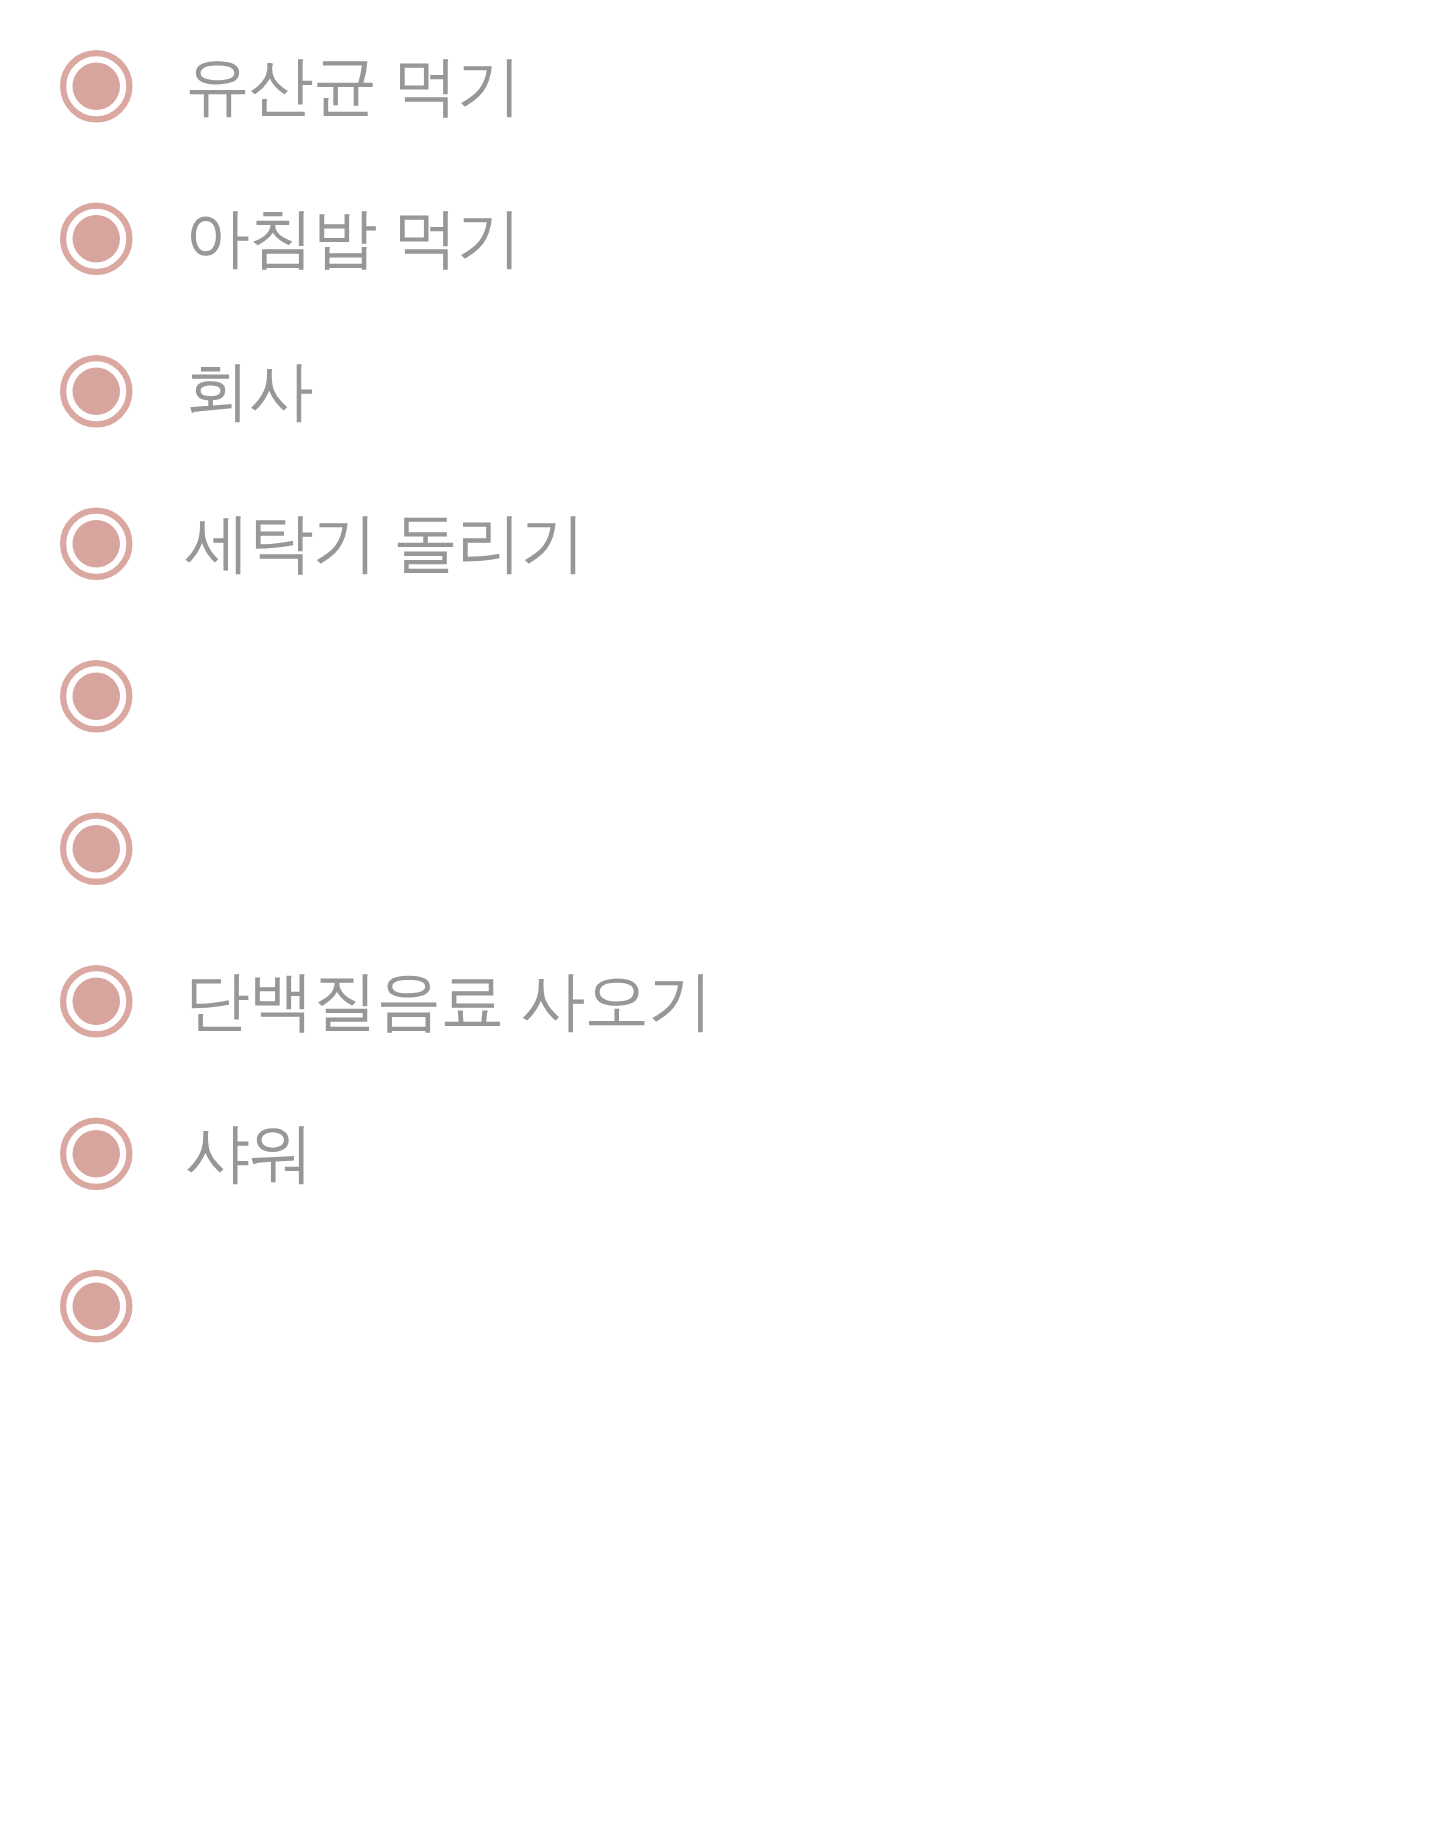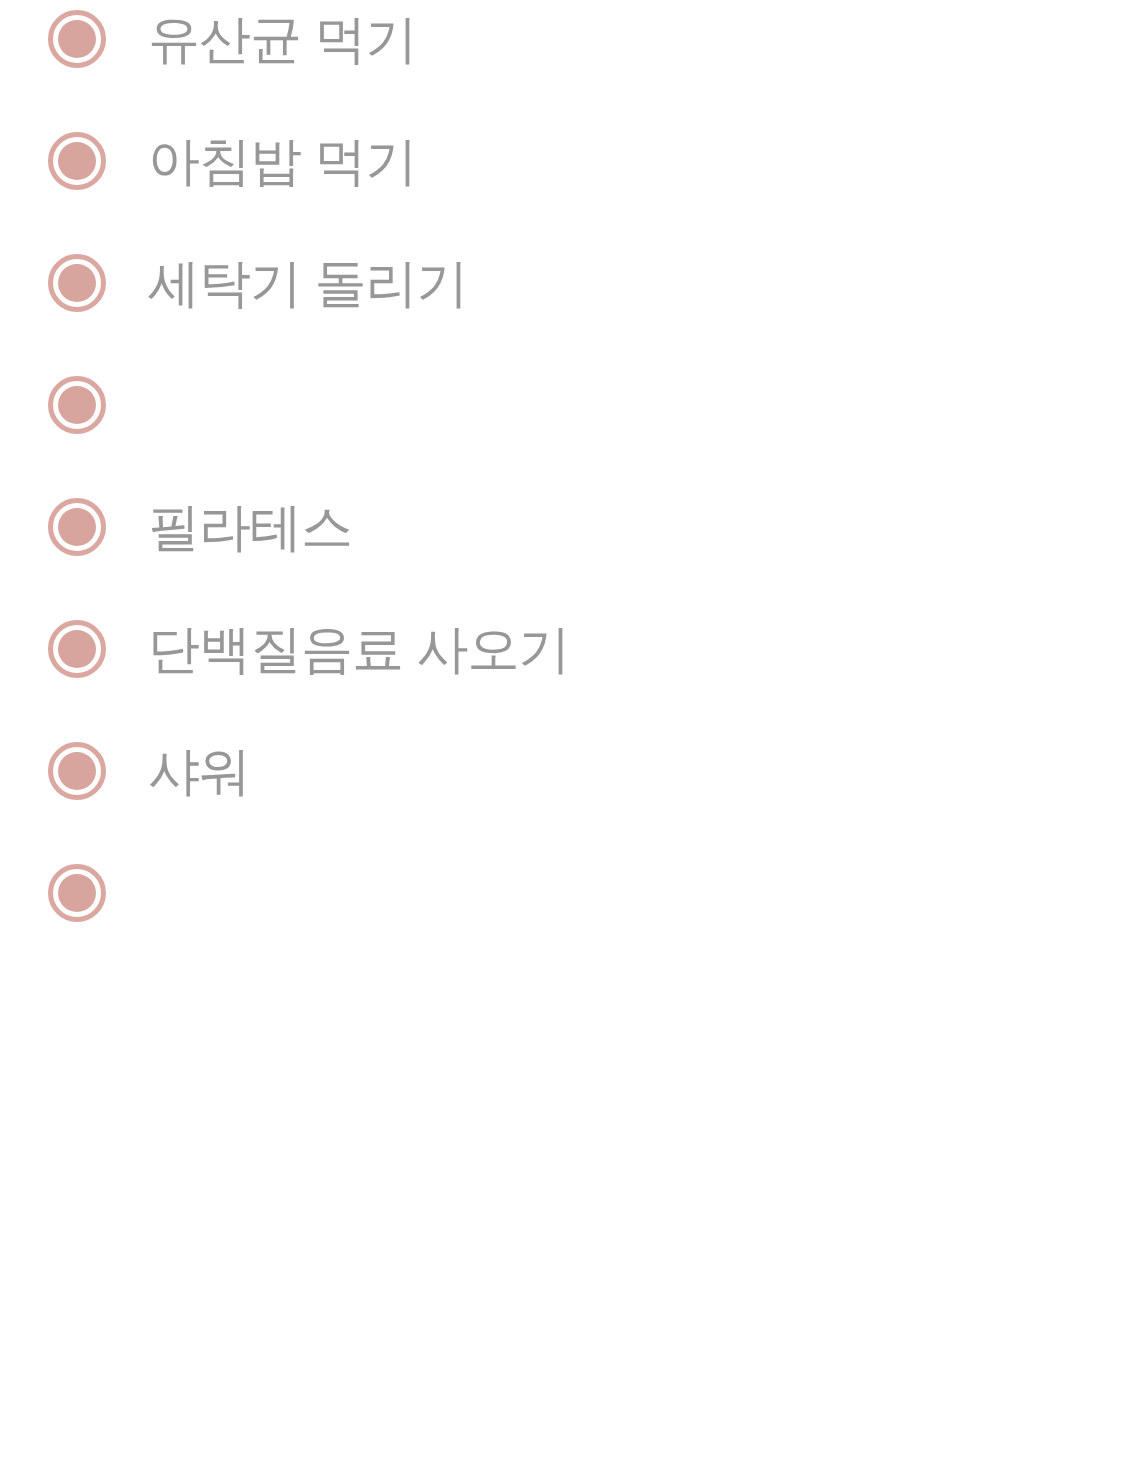--- a/index.html
+++ b/index.html
@@ -8,21 +8,21 @@
   }
   body {
     width: 1146px;
     height: 1478px;
     background: #ffffff;
     font-family: "Liberation Sans", sans-serif;
     overflow: hidden;
   }
   .list {
     box-sizing: border-box;
-    padding: 10px 0 0 48px;
+    padding: 40px 0 0 48px;
     display: flex;
     flex-direction: column;
     gap: 64px;
   }
   .row {
     display: flex;
     align-items: center;
     gap: 42px;
     height: 58px;
   }
@@ -66,39 +66,44 @@
 
 
   <div class="row">
     <span class="bullet">
       <span class="bullet-inner"></span>
     </span>
     <span class="label">아침밥 먹기</span>
   </div>
 
 
+  <div class="row">
+    <span class="bullet">
+      <span class="bullet-inner"></span>
+    </span>
+    <span class="label">회사</span>
+  </div>
 
   <div class="row">
     <span class="bullet">
       <span class="bullet-inner"></span>
     </span>
     <span class="label">세탁기 돌리기</span>
   </div>
 
   <div class="row">
     <span class="bullet">
       <span class="bullet-inner"></span>
     </span>
   </div>
 
   <div class="row">
     <span class="bullet">
       <span class="bullet-inner"></span>
     </span>
-    <span class="label">필라테스</span>
   </div>
 
   <div class="row">
     <span class="bullet">
       <span class="bullet-inner"></span>
     </span>
     <span class="label">단백질음료 사오기</span>
   </div>
 
   <div class="row">

